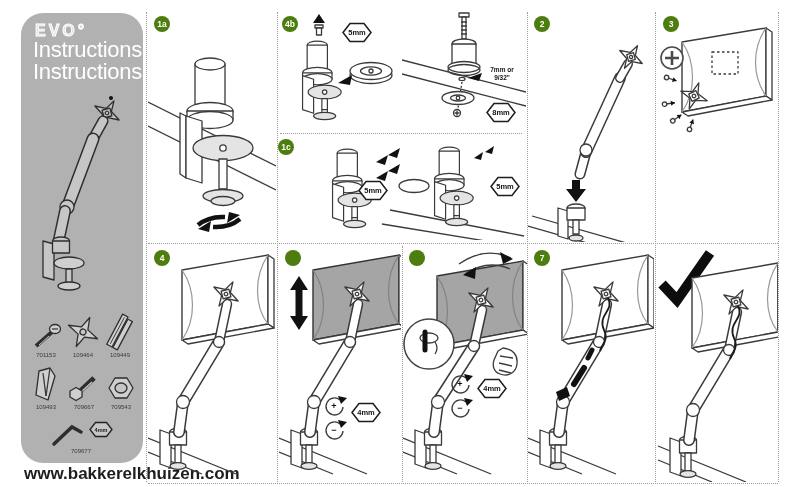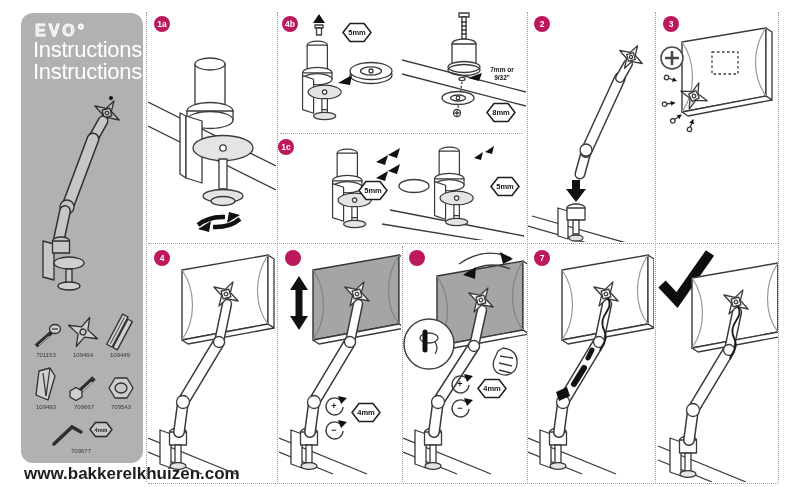--- a/index.html
+++ b/index.html
@@ -4,32 +4,32 @@
 <style>
   *{margin:0;padding:0;box-sizing:border-box}
   html,body{width:802px;height:487px;background:#fff;font-family:"Liberation Sans",sans-serif}
   #page{position:absolute;left:0;top:0;width:802px;height:487px;background:#fff;overflow:hidden}
 
   
   .sep-v{position:absolute;width:0;border-left:1px dotted #9c9c9c}
   .sep-h{position:absolute;height:0;border-top:1px dotted #9c9c9c}
 
   
-  #sidebar{position:absolute;left:21px;top:13px;width:122px;height:450px;background:#b1b1b1;border-radius:12px}
+  #sidebar{position:absolute;left:21px;top:13px;width:122px;height:450px;background:#b1b1b1;border-radius:22px}
   .logo{position:absolute;left:14px;top:9px;font-size:16px;font-weight:bold;letter-spacing:3px;color:#e4e4e4;-webkit-text-stroke:0.9px #fff}
   .title{position:absolute;left:12px;top:26px;font-size:22px;line-height:22px;color:#fff;letter-spacing:-0.3px}
   .website{position:absolute;left:24px;top:464px;font-size:17px;font-weight:bold;color:#1d1d1d}
 
   .parts{position:absolute;left:6px;top:298px;width:110px}
   .part{position:absolute;text-align:center}
   .plabel{font-size:6px;color:#3b3b3b;margin-top:1px}
 
   
   .panel{position:absolute}
-  .badge{position:absolute;width:16px;height:16px;border-radius:50%;background:#be185d;color:#fff;
+  .badge{position:absolute;width:16px;height:16px;border-radius:50%;background:#4d7c0f;color:#fff;
          font-size:8.5px;font-weight:bold;display:flex;align-items:center;justify-content:center;z-index:5}
   .hex{position:absolute;z-index:4}
   .note{position:absolute;font-size:6.5px;font-weight:bold;color:#111;line-height:8px;text-align:center;z-index:4}
 
   
   svg{display:block}
   svg .o{fill:none;stroke:#3a3a3a;stroke-width:1.3;stroke-linejoin:round}
   svg .w{fill:#fff;stroke:#3a3a3a;stroke-width:1.3;stroke-linejoin:round}
   svg .g{fill:#e4e4e4;stroke:#3a3a3a;stroke-width:1.3;stroke-linejoin:round}
   svg .k{fill:#111;stroke:none}

